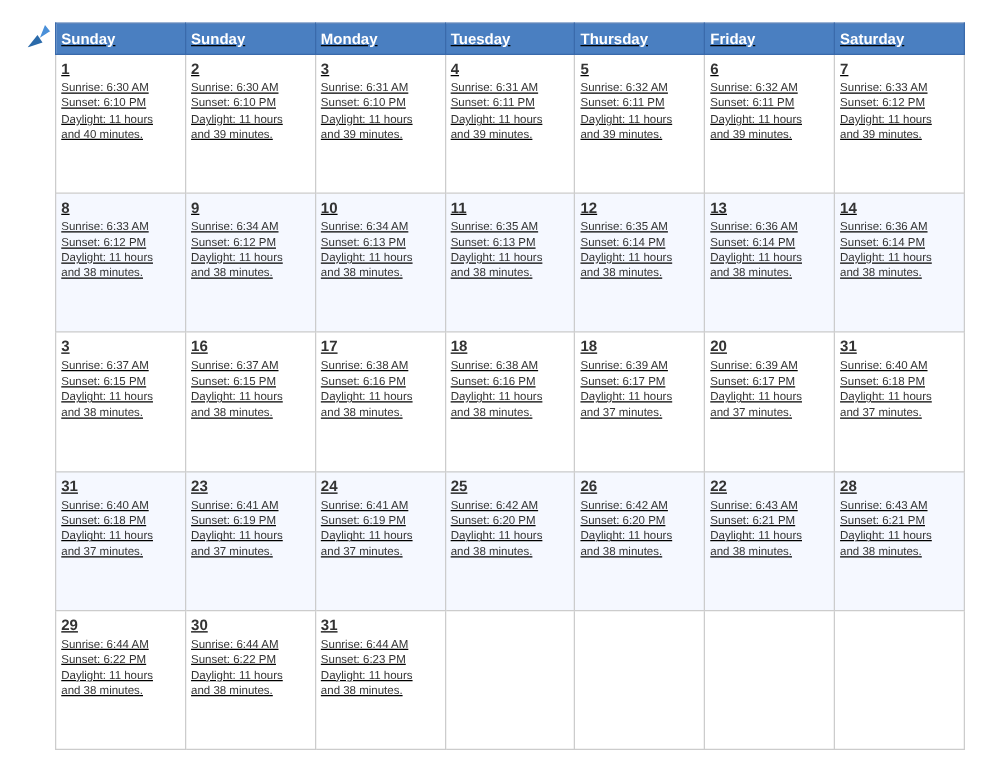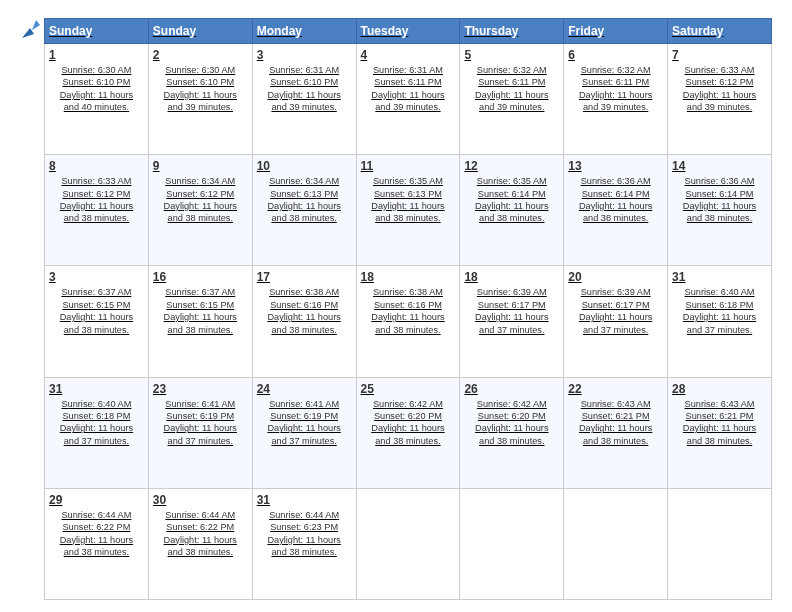--- a/index.html
+++ b/index.html
@@ -86,21 +86,20 @@
     .day-num {
       font-size: 12px;
       font-weight: bold;
       display: block;
       margin-bottom: 2px;
     }
     .cell-text {
       font-size: 9.2px;
       line-height: 1.35;
       color: #333;
-      text-align: center;
     }
     .empty-cell {
       background: #fff !important;
     }
   </style>
 </head>
 <body>
 
 <div class="page">
   <div class="header">

